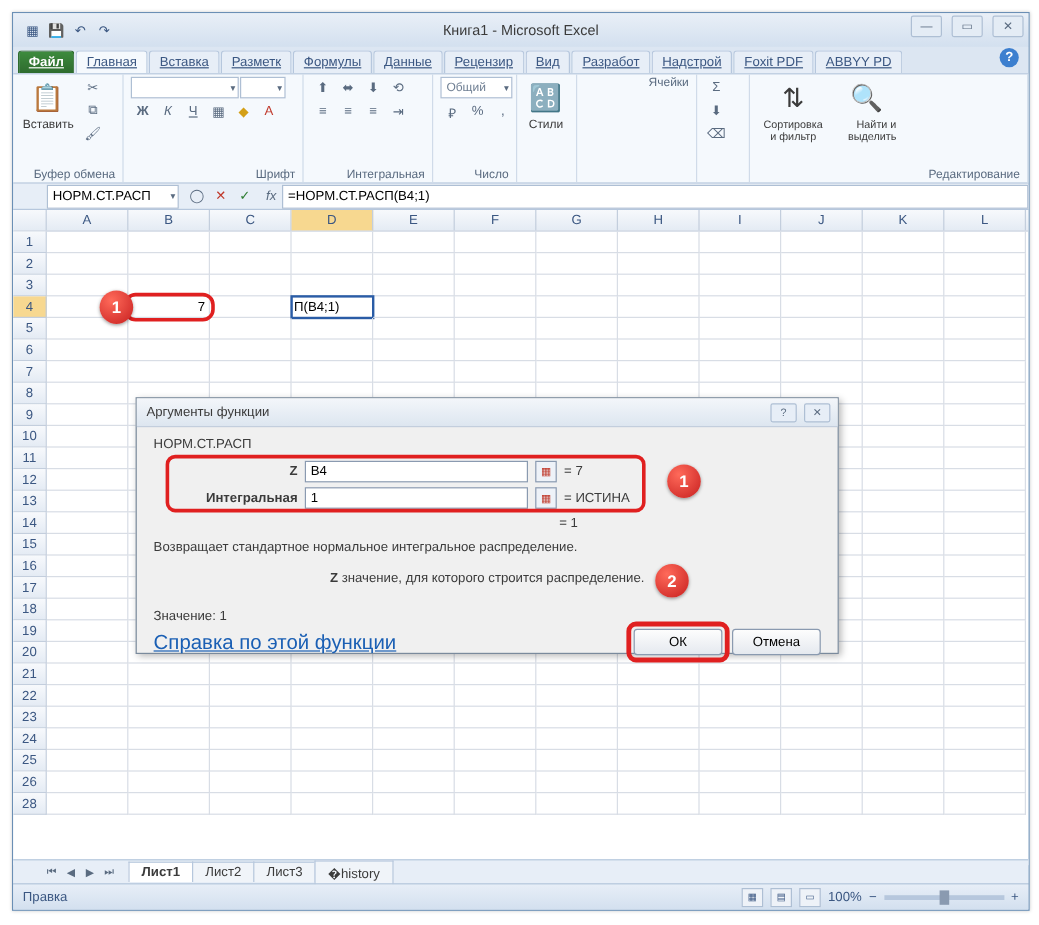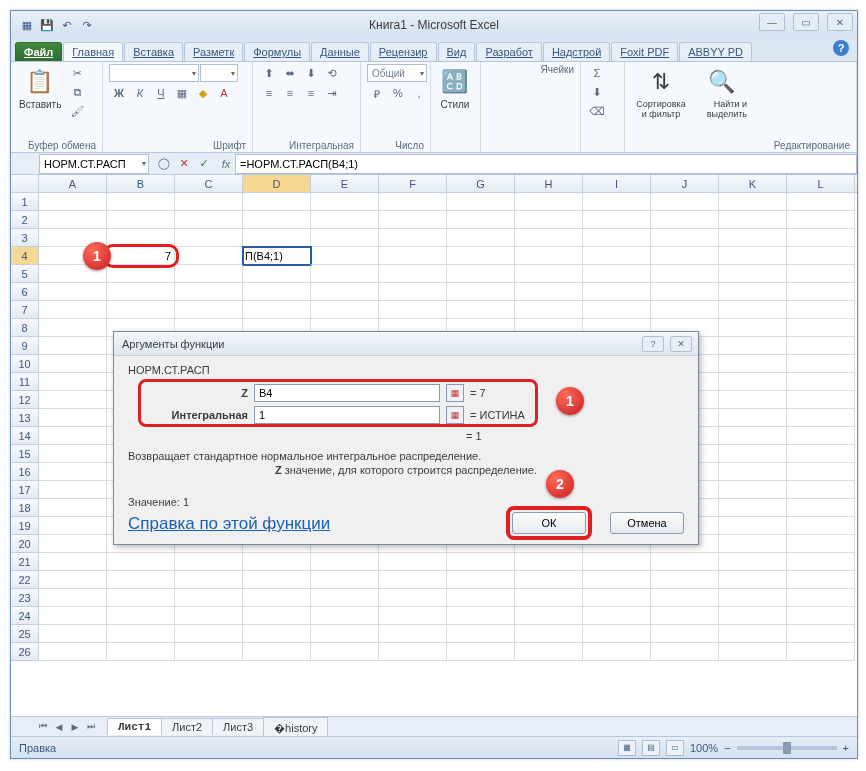--- a/index.html
+++ b/index.html
@@ -59,33 +59,33 @@
 .args { position: relative; }
 .arg-row { display: flex; align-items: center; height: 22px; gap: 6px; }
 .arg-lbl { width: 120px; text-align: right; font-weight: bold; font-size: 11px; }
 .arg-inp { width: 186px; height: 18px; border: 1px solid #8a9ab0; background: #fff; font-size: 11px; padding: 0 4px; }
 .arg-pick { width: 18px; height: 18px; border: 1px solid #8a9ab0; background: #eef2f8; font-size: 9px; display: flex; align-items: center; justify-content: center; color: #c0392b; }
 .arg-eq { font-size: 11px; color: #3b3b3b; }
 .args-hl { position: absolute; border: 3px solid #e02020; border-radius: 8px; left: 10px; top: -3px; width: 400px; height: 48px; pointer-events: none; }
 .co1b { left: 428px; top: 5px; }
 .res-line { margin: 4px 0 0 338px; font-size: 11px; }
 .desc { font-size: 11px; margin-top: 8px; }
-.desc2 { font-size: 11px; margin-top: 2px; text-align: center; }
+.desc2 { font-size: 11px; margin-top: 14px; text-align: center; }
 .desc2 b { font-weight: bold; }
 .btm { display: flex; justify-content: space-between; align-items: flex-end; margin-top: 20px; }
 .valtxt { font-size: 11px; }
-.dlg-btns { display: flex; gap: 24px; position: relative; }
+.dlg-btns { display: flex; gap: 8px; position: relative; }
 .dbtn { width: 74px; height: 22px; border: 1px solid #8a9ab0; background: linear-gradient(#fdfdfd,#e5e9ef); font-size: 11px; border-radius: 3px; }
 .ok-hl { position: absolute; border: 4px solid #e02020; border-radius: 8px; left: -6px; top: -6px; width: 86px; height: 34px; pointer-events: none; }
 .co2 { left: 432px; top: 138px; }
 .help-link { color: #1a5fb4; text-decoration: underline; font-size: 17px; cursor: pointer; }
 .sheettabs { position: absolute; bottom: 22px; left: 0; right: 0; height: 20px; background: #e7eef7; border-top: 1px solid #b6c7dd; display: flex; align-items: center; padding-left: 24px; gap: 0; font-size: 11px; }
 .navbtn { width: 16px; height: 16px; font-size: 9px; color: #5a6b80; display: flex; align-items: center; justify-content: center; }
 .stab { padding: 2px 10px; border: 1px solid #b6c7dd; border-bottom: none; background: #f0f4f9; margin-right: -1px; color: #3b3b3b; }
-.stab.active { background: #fff; font-weight: bold; font-family: Liberation Mono, monospace; }
+.stab.active { background: #fff; font-weight: bold; }
 .statusbar { position: absolute; bottom: 0; left: 0; right: 0; height: 22px; background: linear-gradient(#e7eef7,#d3e0ef); border-top: 1px solid #b6c7dd; display: flex; align-items: center; padding: 0 8px; font-size: 11px; color: #3b5782; justify-content: space-between; }
 .zoom { display: flex; align-items: center; gap: 6px; }
 .zslider { width: 100px; height: 4px; background: #b6c7dd; position: relative; }
 .zthumb { width: 8px; height: 12px; background: #8a9ab0; position: absolute; left: 46px; top: -4px; }
 .viewbtn { width: 18px; height: 16px; border: 1px solid #aebfd4; background: #eef2f8; font-size: 8px; display: flex; align-items: center; justify-content: center; }
 </style>
 </head>
 <body>
 
 <div class="window">
@@ -633,20 +633,35 @@
           <div class="cell"></div>
           <div class="cell"></div>
           <div class="cell"></div>
           <div class="cell"></div>
           <div class="cell"></div>
           <div class="cell"></div>
           <div class="cell"></div>
           <div class="cell"></div>
           <div class="cell"></div>
         </div>
+        <div class="row">
+          <div class="rh">28</div>
+          <div class="cell"></div>
+          <div class="cell"></div>
+          <div class="cell"></div>
+          <div class="cell"></div>
+          <div class="cell"></div>
+          <div class="cell"></div>
+          <div class="cell"></div>
+          <div class="cell"></div>
+          <div class="cell"></div>
+          <div class="cell"></div>
+          <div class="cell"></div>
+          <div class="cell"></div>
+        </div>
       </div>
     <div class="hl-b4"></div>
     <div class="callout co1a">1</div>
 
     <div class="dlg">
       <div class="dlg-title">
         <span>Аргументы функции</span>
         <div class="dlg-x">
           <div class="dlg-xbtn">?</div>
           <div class="dlg-xbtn">✕</div>

